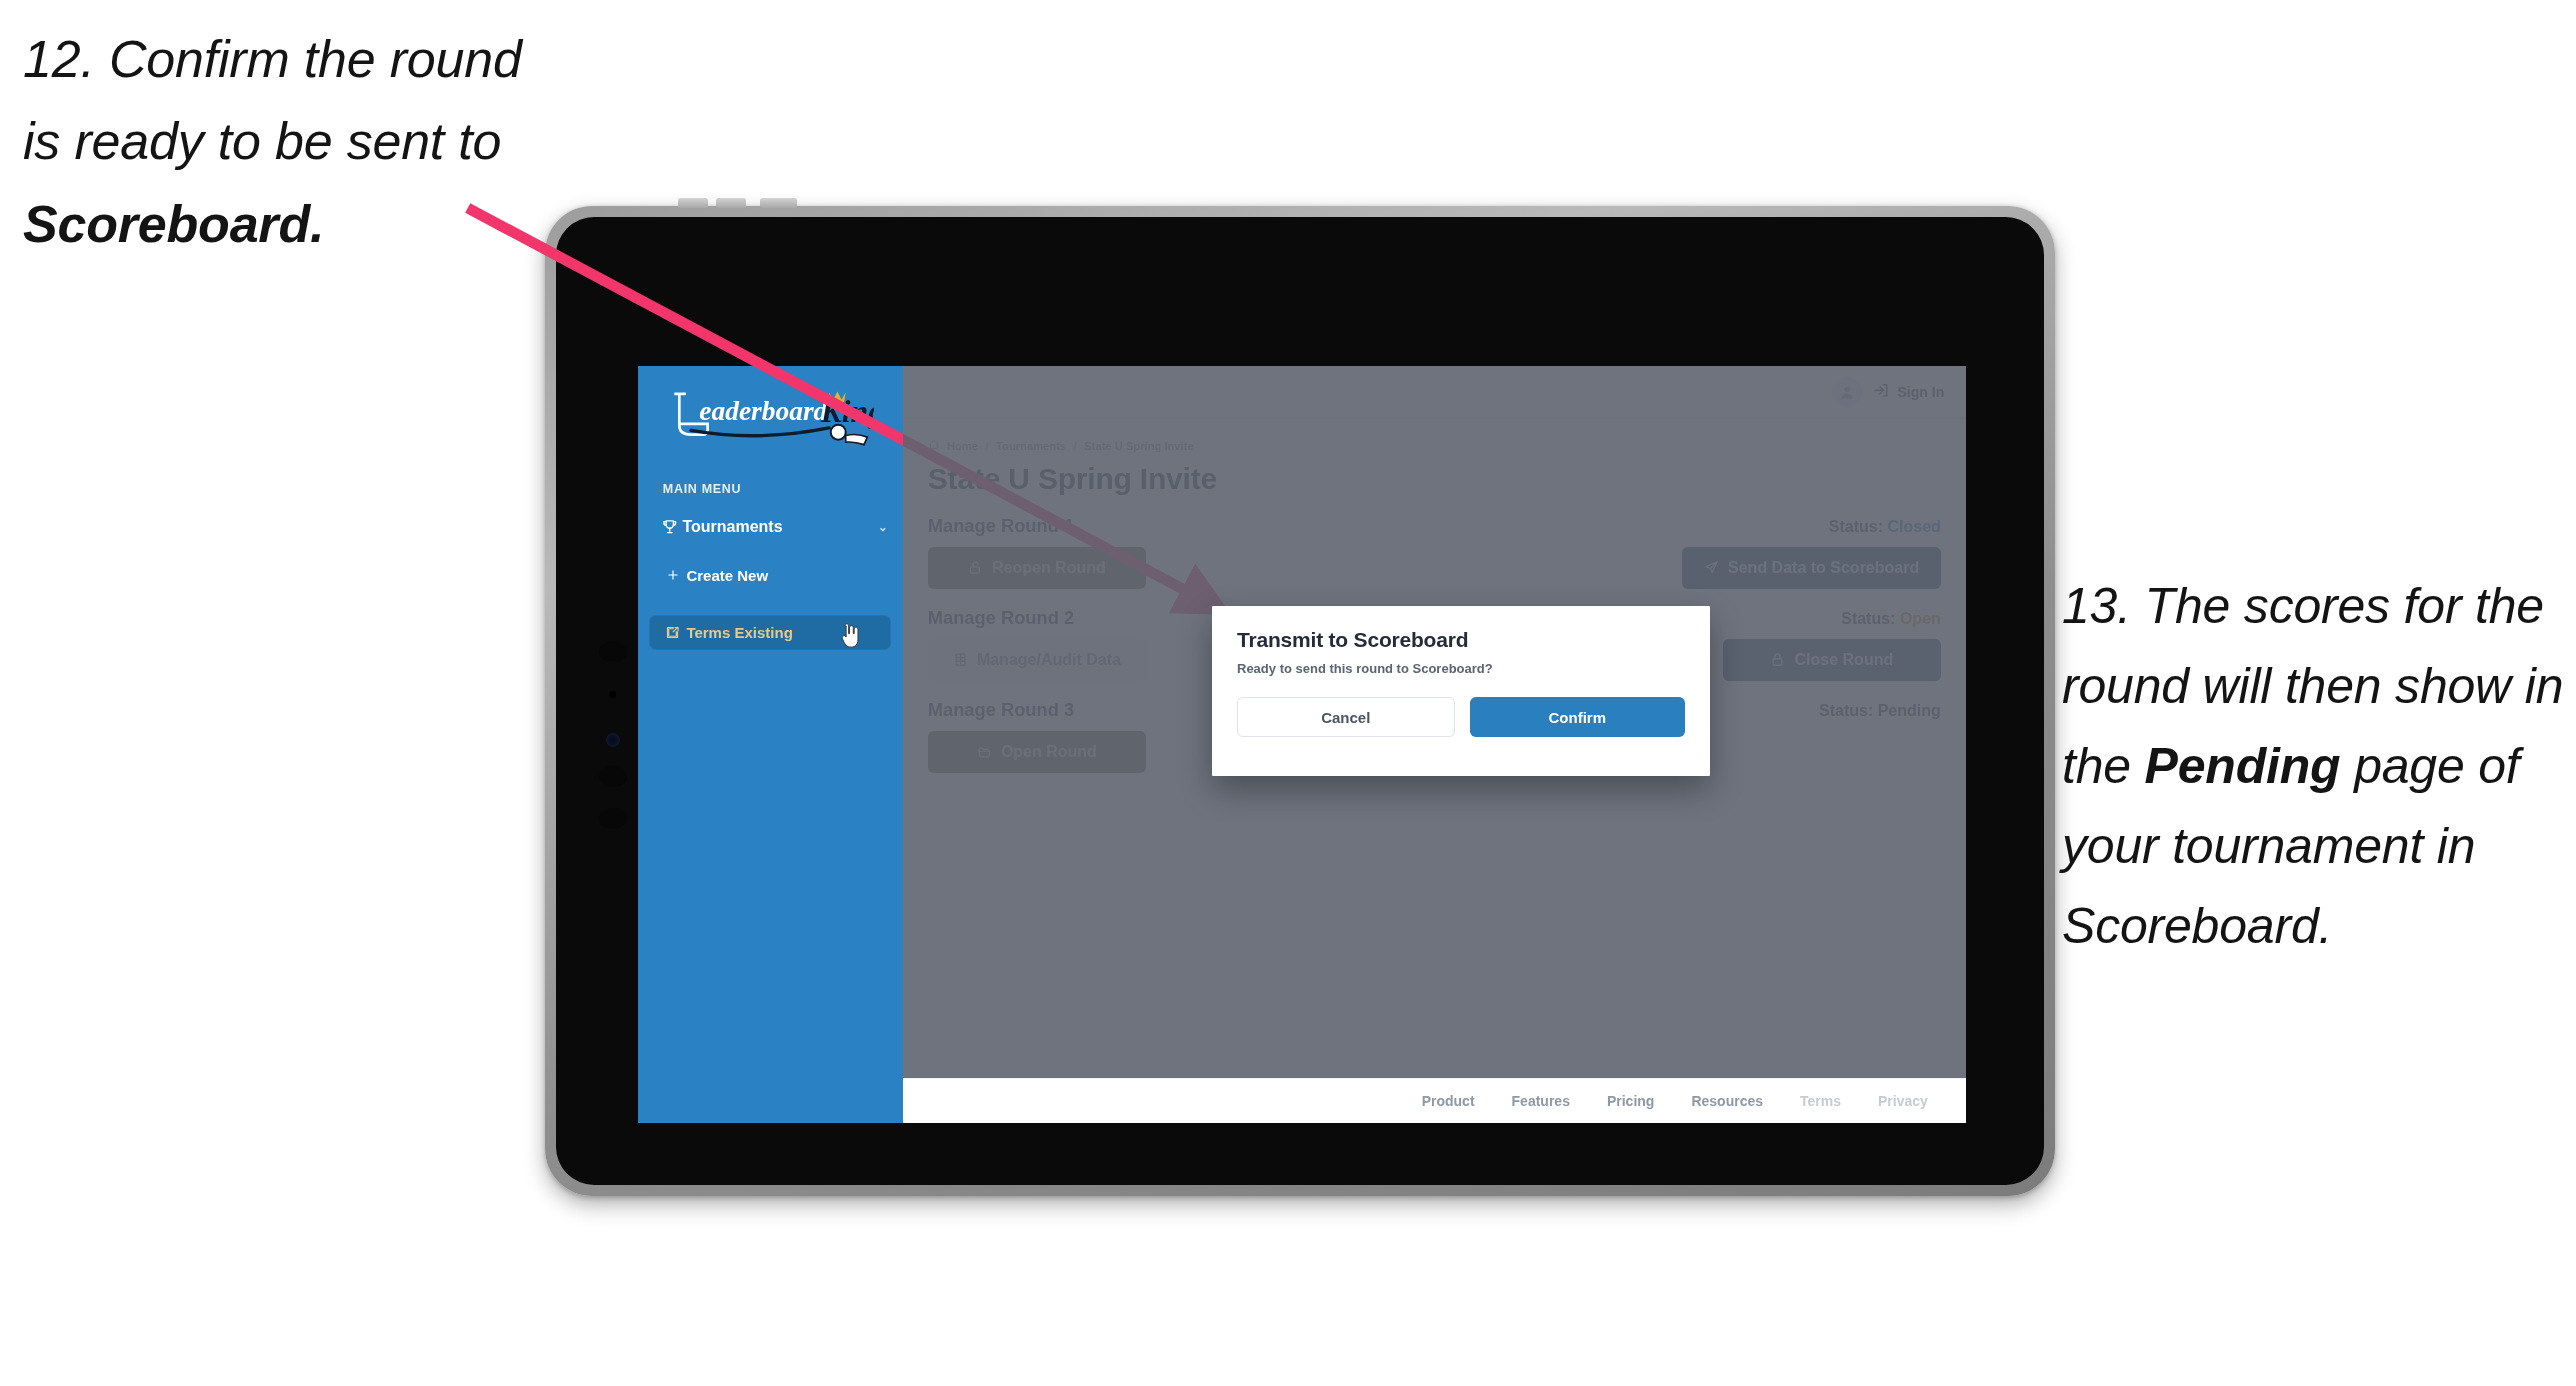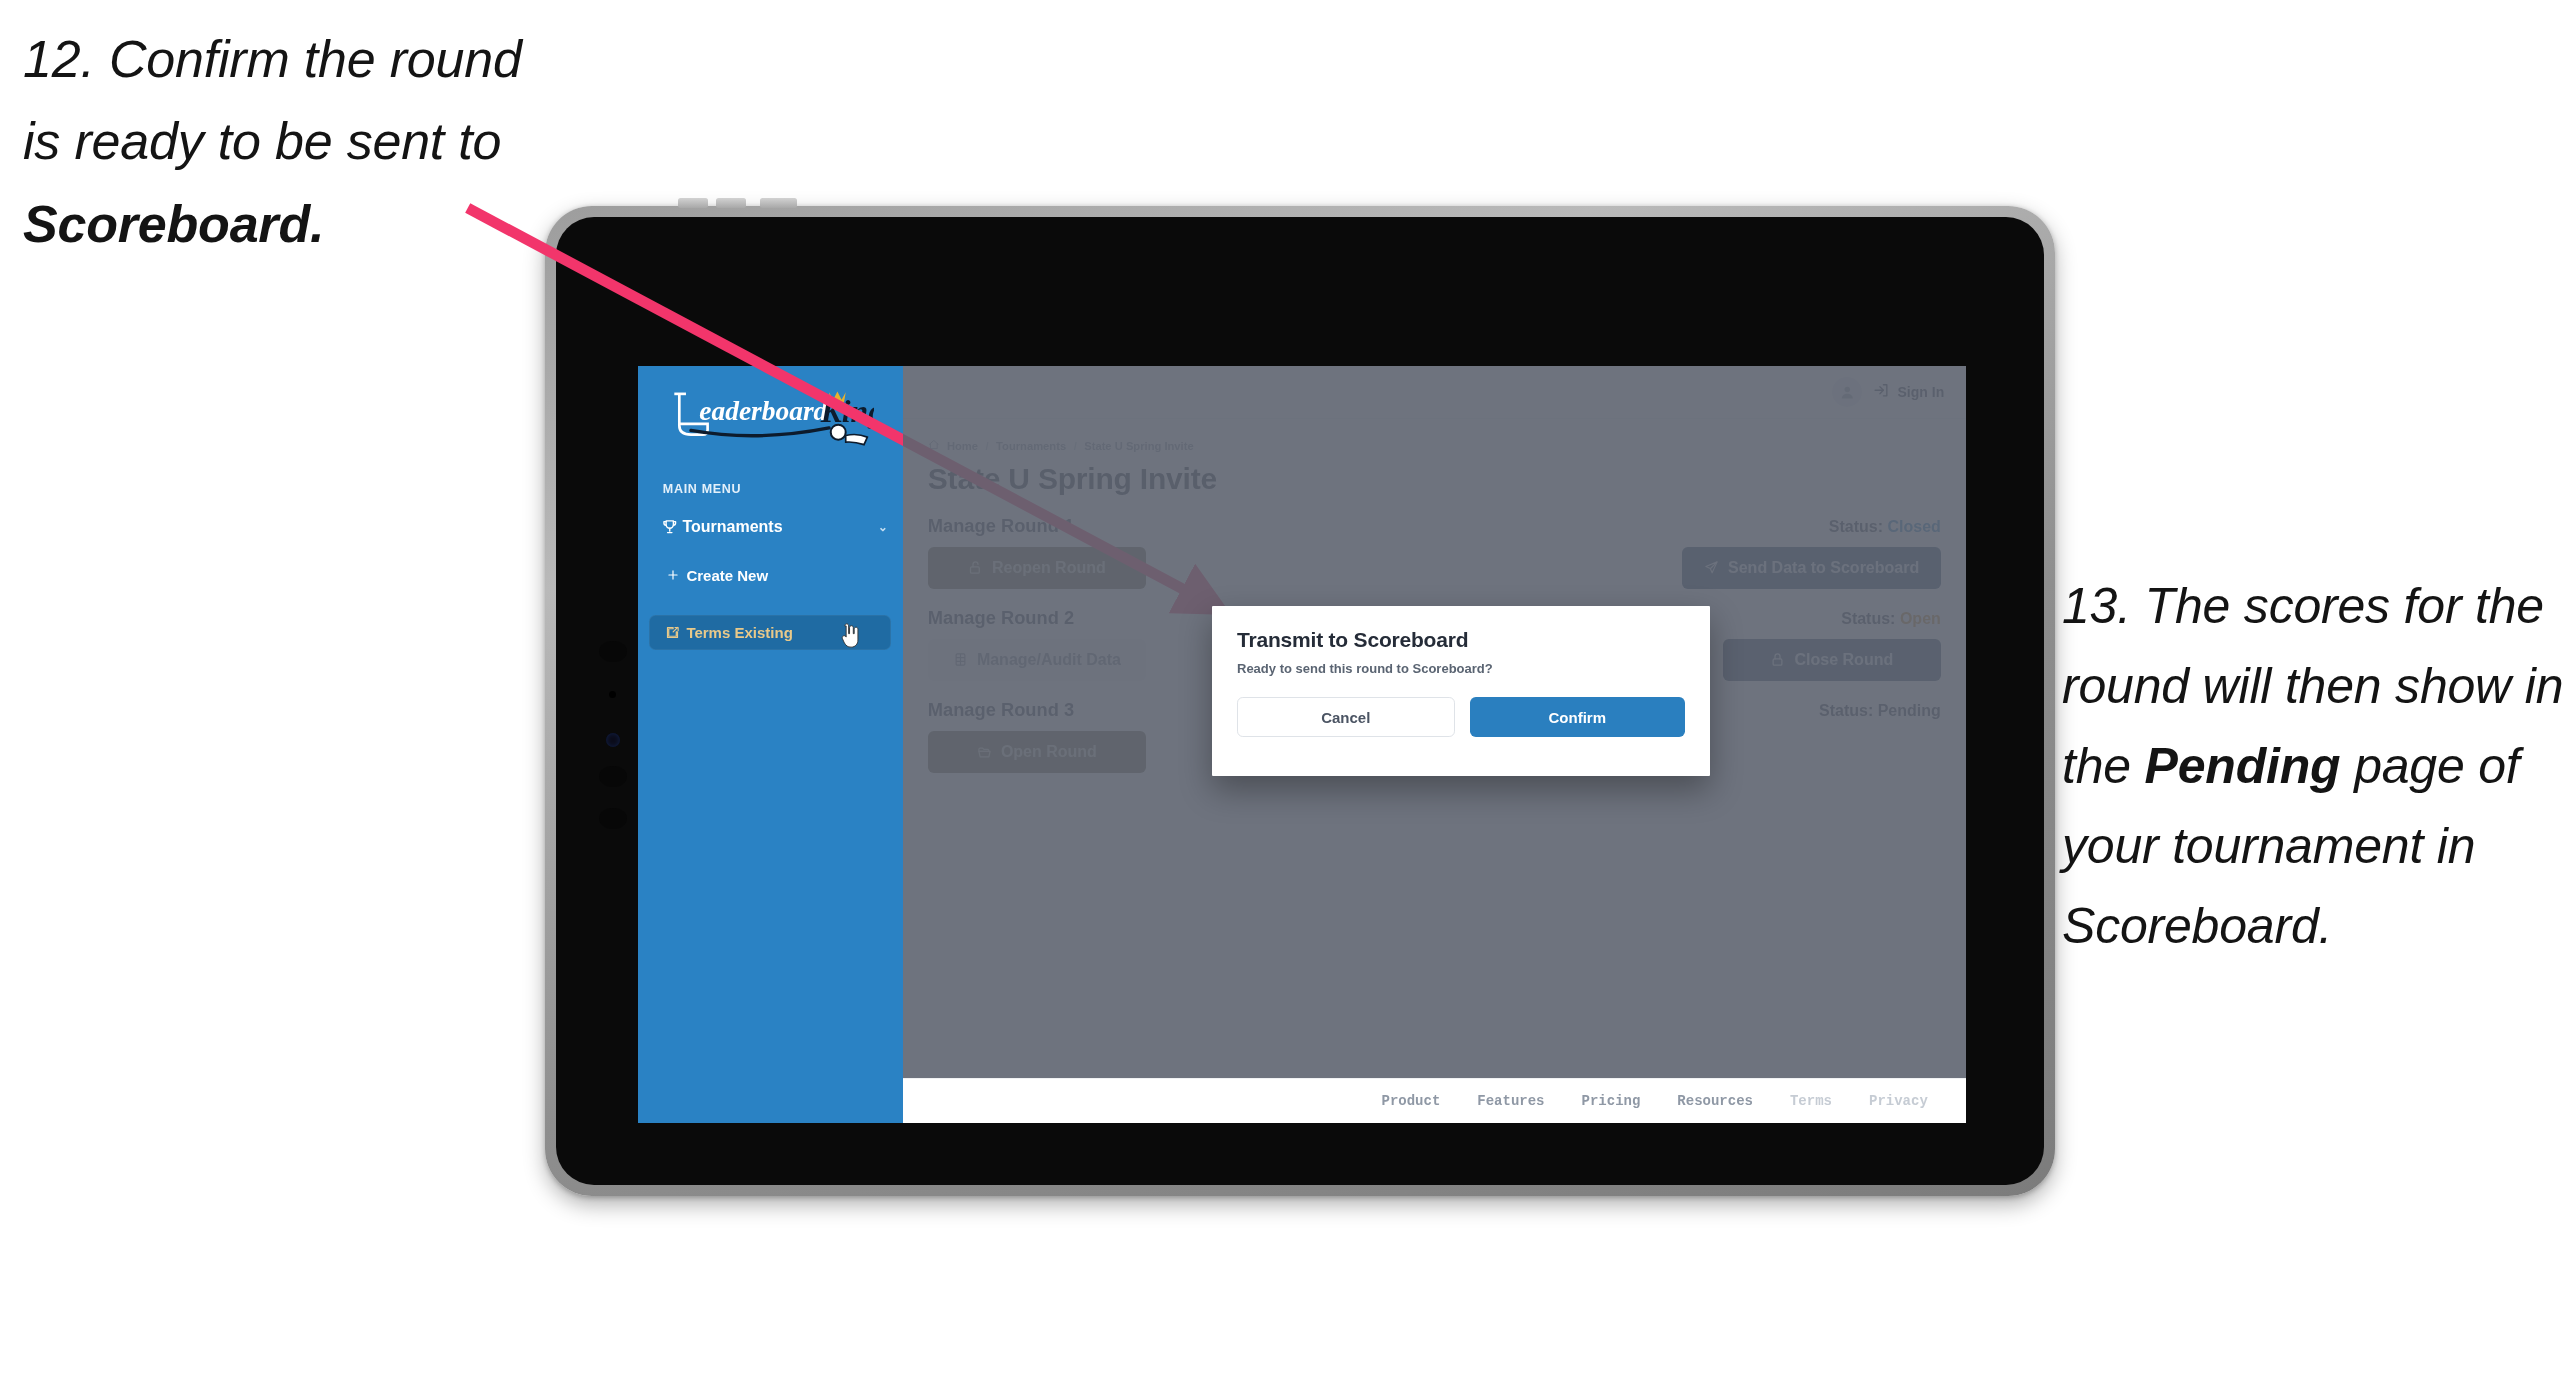--- a/index.html
+++ b/index.html
@@ -164,21 +164,20 @@
   .btn-steel { background:#2c4a6b; color:#dfe6ee; min-width:218px; }
   .btn-navy  { background:#334c66; color:#dfe6ee; min-width:218px; }
 
   
   #footer {
     height:45px; flex:0 0 45px; background:#ffffff;
     display:flex; align-items:center; justify-content:flex-end;
     gap:37px; padding-right:38px;
     position:relative; z-index:7;
     border-top:0.8px solid #f0f1f3;
-    font-family:Liberation Mono, monospace;
   }
   #footer a { font-size:14px; font-weight:700; color:#8f98a5; text-decoration:none; }
   #footer a.muted { color:#c6ccd4; }
 
   
   #modal {
     position:absolute;
     left: 1212px; top: 606px;
     width: 498px; height: 170px;
     background:#ffffff;

